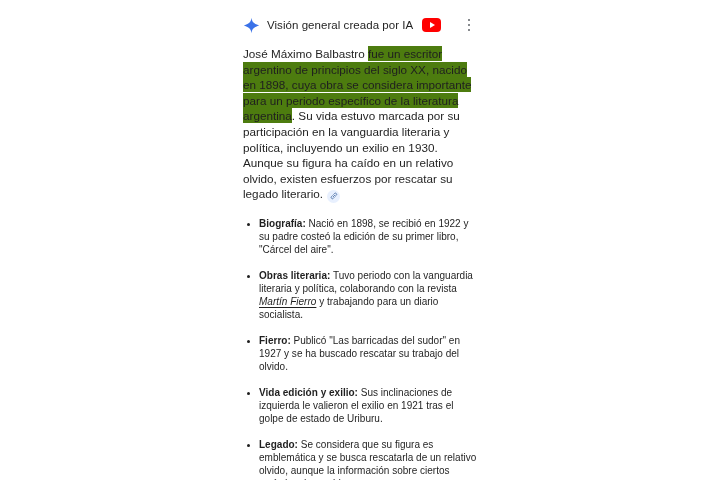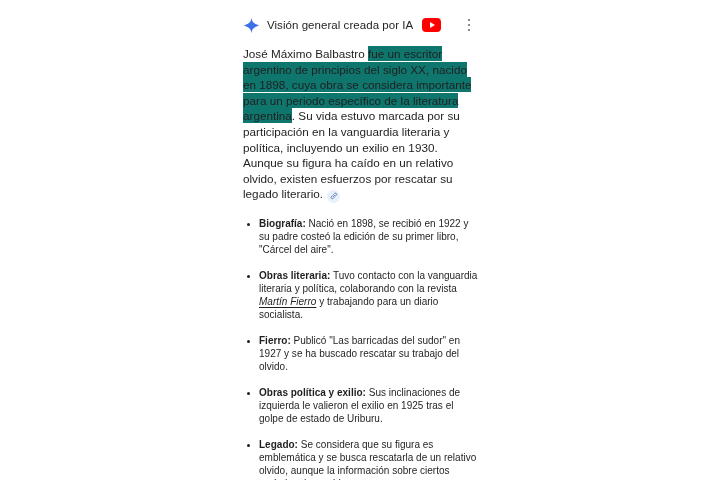--- a/index.html
+++ b/index.html
@@ -93,21 +93,21 @@
 
   
   .ov-paragraph {
     font-size: 11.7px;
     line-height: 15.6px;
     color: #1f1f1f;
     margin: 0 0 14px 0;
     letter-spacing: 0.01px;
   }
   .hl {
-    background: #0f766e;
+    background: #4d7c0f;
     box-decoration-break: clone;
     -webkit-box-decoration-break: clone;
     padding: 1px 0;
   }
 
   .link-chip {
     display: inline-flex;
     align-items: center;
     justify-content: center;
     width: 13px;
@@ -183,29 +183,29 @@
           </svg>
         </span></p>
 
     <ul class="ov-list">
 
       <li>
         <span class="bullet-dot"></span><span class="lbl">Biografía:</span><span> Nació en 1898, se recibió en 1922 y su padre costeó la edición de su primer libro, "Cárcel del aire".</span>
       </li>
 
       <li>
-        <span class="bullet-dot"></span><span class="lbl">Obras literaria:</span><span> Tuvo contacto con la vanguardia literaria y política, colaborando con la revista </span><span class="ital">Martín Fierro</span><span> y trabajando para un diario socialista.</span>
+        <span class="bullet-dot"></span><span class="lbl">Obras literaria:</span><span> Tuvo periodo con la vanguardia literaria y política, colaborando con la revista </span><span class="ital">Martín Fierro</span><span> y trabajando para un diario socialista.</span>
       </li>
 
       <li>
         <span class="bullet-dot"></span><span class="lbl">Fierro:</span><span> Publicó "Las barricadas del sudor" en 1927 y se ha buscado rescatar su trabajo del olvido.</span>
       </li>
 
       <li>
-        <span class="bullet-dot"></span><span class="lbl">Obras política y exilio:</span><span> Sus inclinaciones de izquierda le valieron el exilio en 1925 tras el golpe de estado de Uriburu.</span>
+        <span class="bullet-dot"></span><span class="lbl">Vida edición y exilio:</span><span> Sus inclinaciones de izquierda le valieron el exilio en 1921 tras el golpe de estado de Uriburu.</span>
       </li>
 
       <li>
         <span class="bullet-dot"></span><span class="lbl">Legado:</span><span> Se considera que su figura es emblemática y se busca rescatarla de un relativo olvido, aunque la información sobre ciertos períodos de su vida es escasa.</span>
       </li>
 
     </ul>
 
   </div>
 </div>

